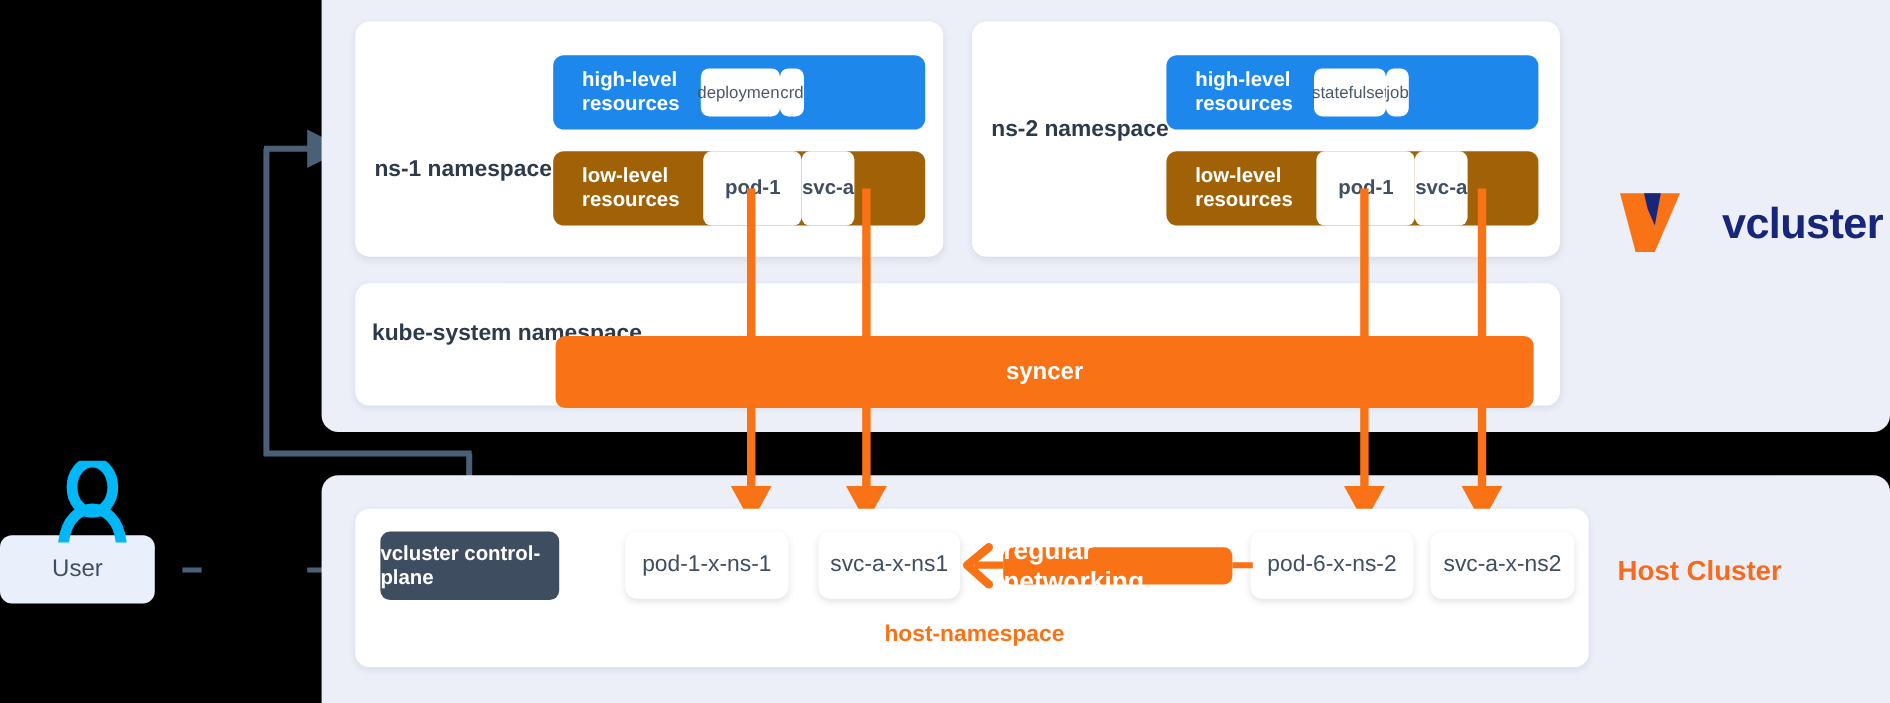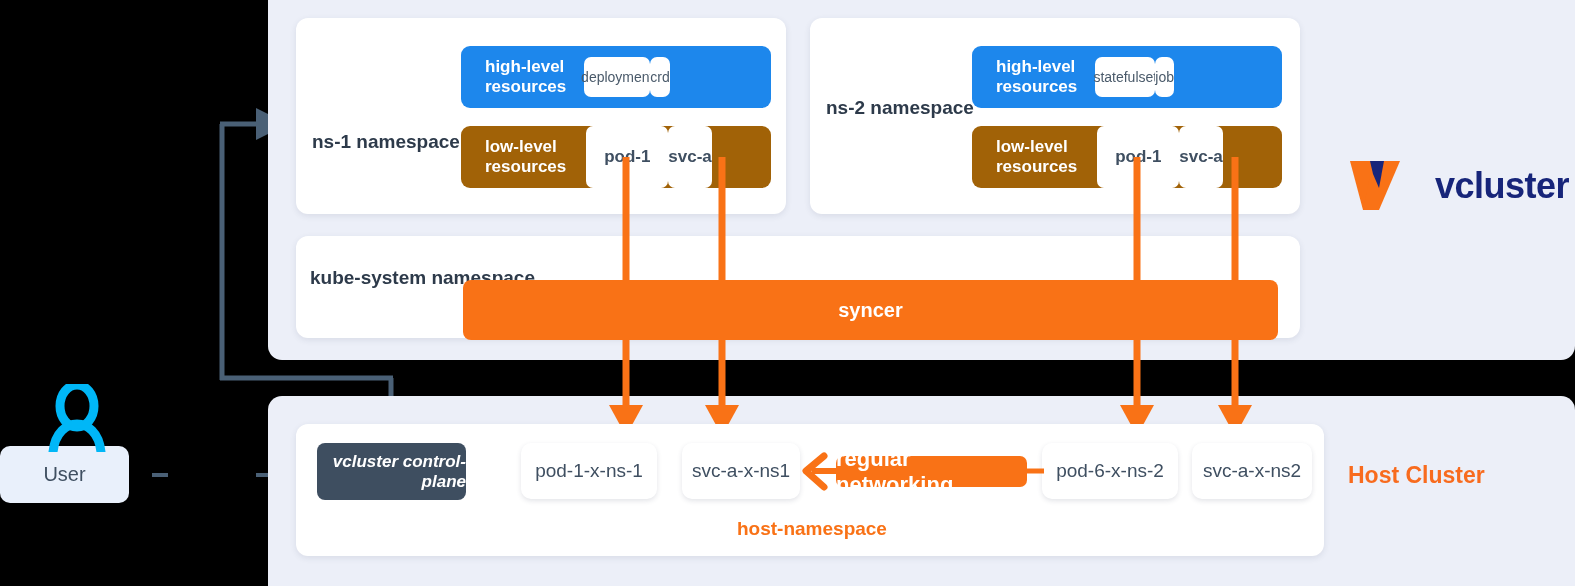--- a/index.html
+++ b/index.html
@@ -74,21 +74,21 @@
           background:#f97216;border-radius:7px;display:flex;align-items:center;
           justify-content:center;color:#fff;font-size:22px;font-weight:600;}
 
   #hostns-label{position:absolute;left:737px;top:518px;color:#f97216;
                 font-size:19px;font-weight:600;}
 
   
   #ctrlplane{position:absolute;left:317px;top:443px;width:149px;height:57px;
              background:#3e4e60;border-radius:8px;color:#fff;font-size:17px;
              font-weight:600;line-height:20px;display:flex;align-items:center;
-             justify-content:center;text-align:right;font-style:italic;}
+             justify-content:center;text-align:left;}
 
   
   #user-box{position:absolute;left:0px;top:446px;width:129px;height:57px;
             background:#e9f0fb;border-radius:10px;display:flex;align-items:center;
             justify-content:center;color:#3f4f61;font-size:20px;}
   #user-icon{position:absolute;left:45px;top:384px;width:64px;height:68px;}
   #kubectl-box{position:absolute;left:166px;top:452px;width:90px;height:45px;
                background:#fff;border-radius:8px;display:flex;align-items:center;
                justify-content:center;color:#3f4f61;font-size:19px;
                box-shadow:0 1px 4px rgba(40,50,80,.12);}

